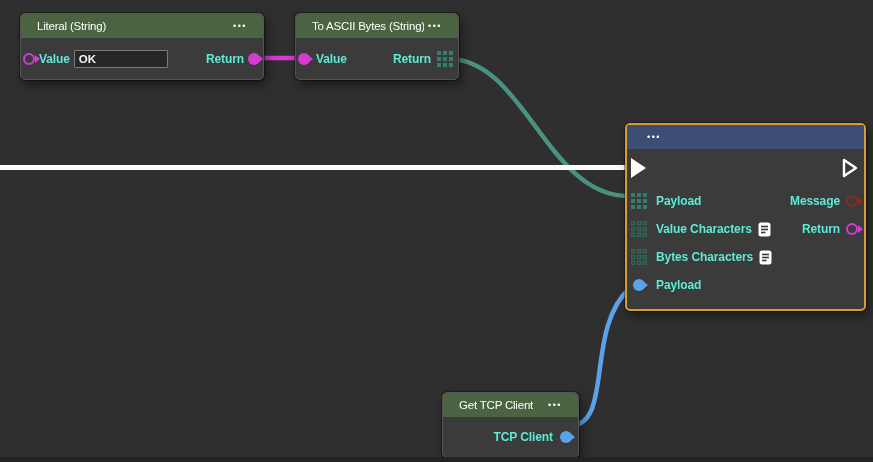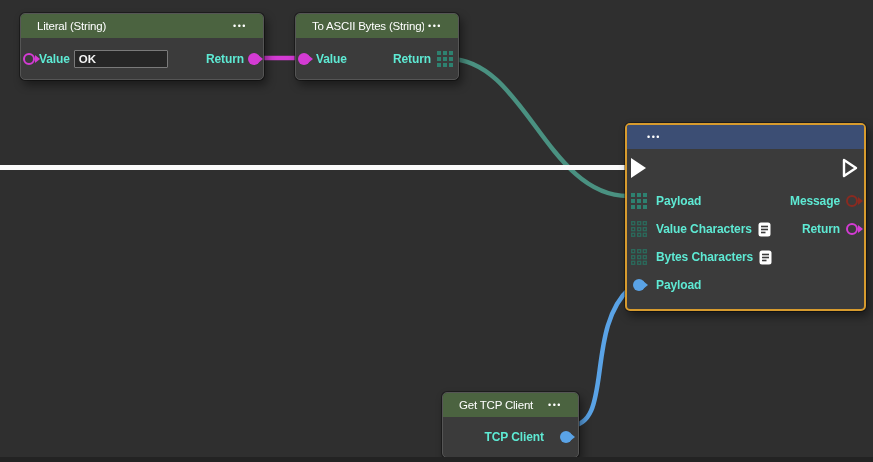--- a/index.html
+++ b/index.html
@@ -71,21 +71,21 @@
   
   .n-literal{left:20px;top:13px;width:242px;height:65px;}
   .n-literal .body{flex:1;display:flex;align-items:center;padding:0 3px 0 2px;gap:4px;}
   .n-ascii{left:295px;top:13px;width:162px;height:65px;}
   .n-ascii .body{flex:1;display:flex;align-items:center;padding:0 5px 0 2px;gap:6px;}
   .n-send{left:625px;top:123px;width:237px;height:184px;}
   .n-send .body{flex:1;display:flex;flex-direction:column;padding:0 6px 6px 4px;border-radius:29px;}
   .n-send .srow{height:28px;display:flex;align-items:center;gap:9px;}
   .n-send .srow.exec{height:38px;}
   .n-gettcp{left:442px;top:392px;width:135px;height:64px;}
-  .n-gettcp .body{flex:1;display:flex;align-items:center;justify-content:flex-end;padding:0 6px;gap:16px;}
+  .n-gettcp .body{flex:1;display:flex;align-items:center;justify-content:flex-end;padding:0 6px;gap:7px;}
 
   .bottom-strip{position:absolute;left:0;bottom:0;width:100%;height:5px;background:#232323;}
 </style>
 </head>
 <body>
 
 <div class="canvas">
 
   <svg class="wires" viewBox="0 0 873 462">
     <path class="wire teal" d="M 449,59 C 524,59 547,196 628,196"></path>

